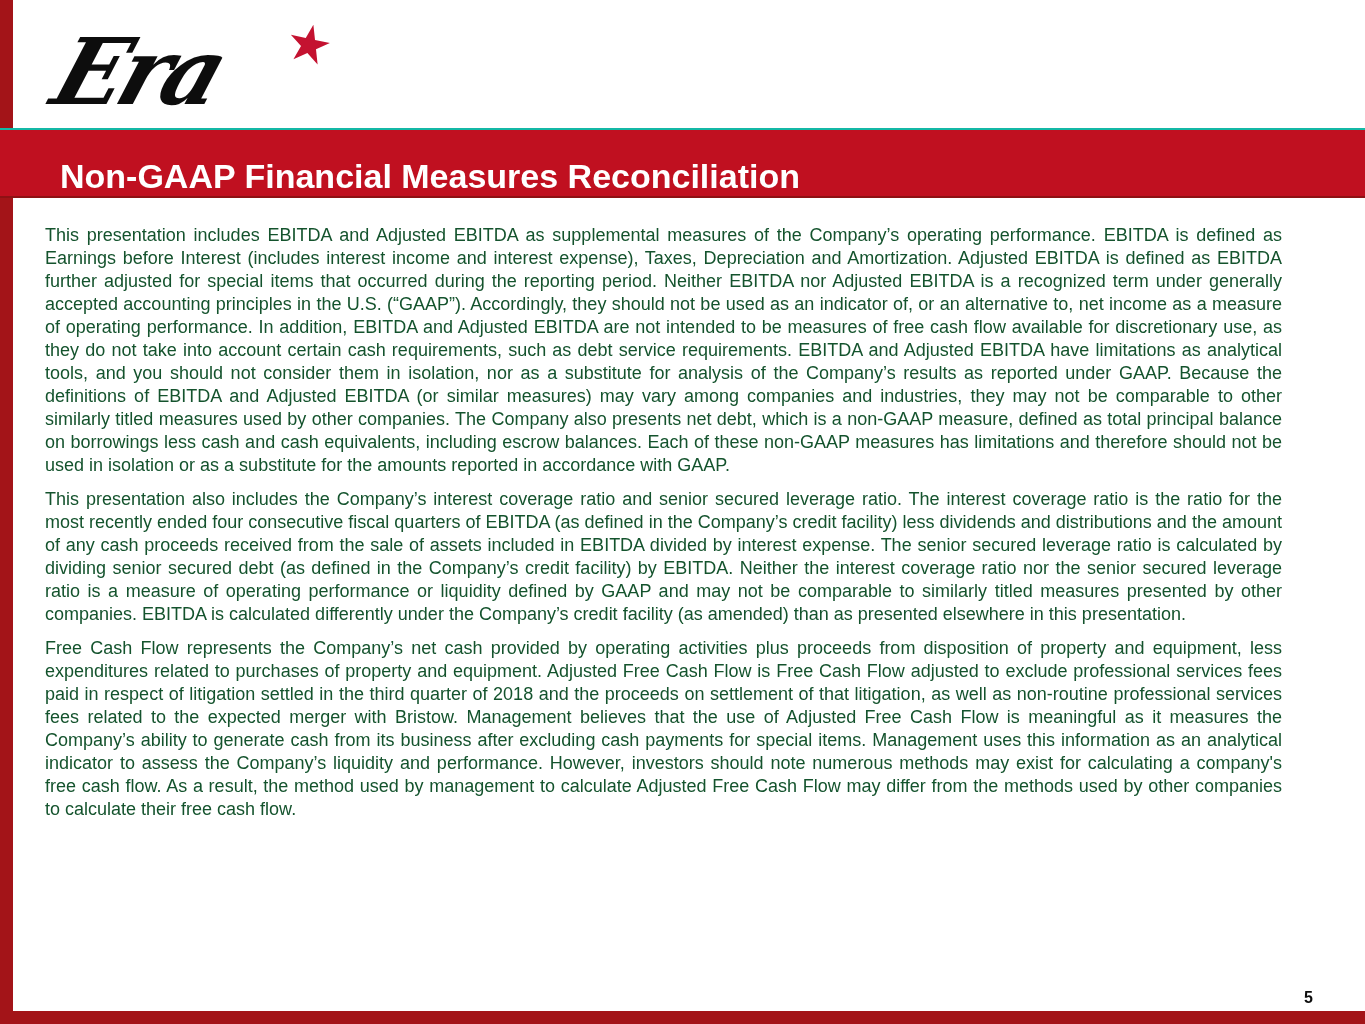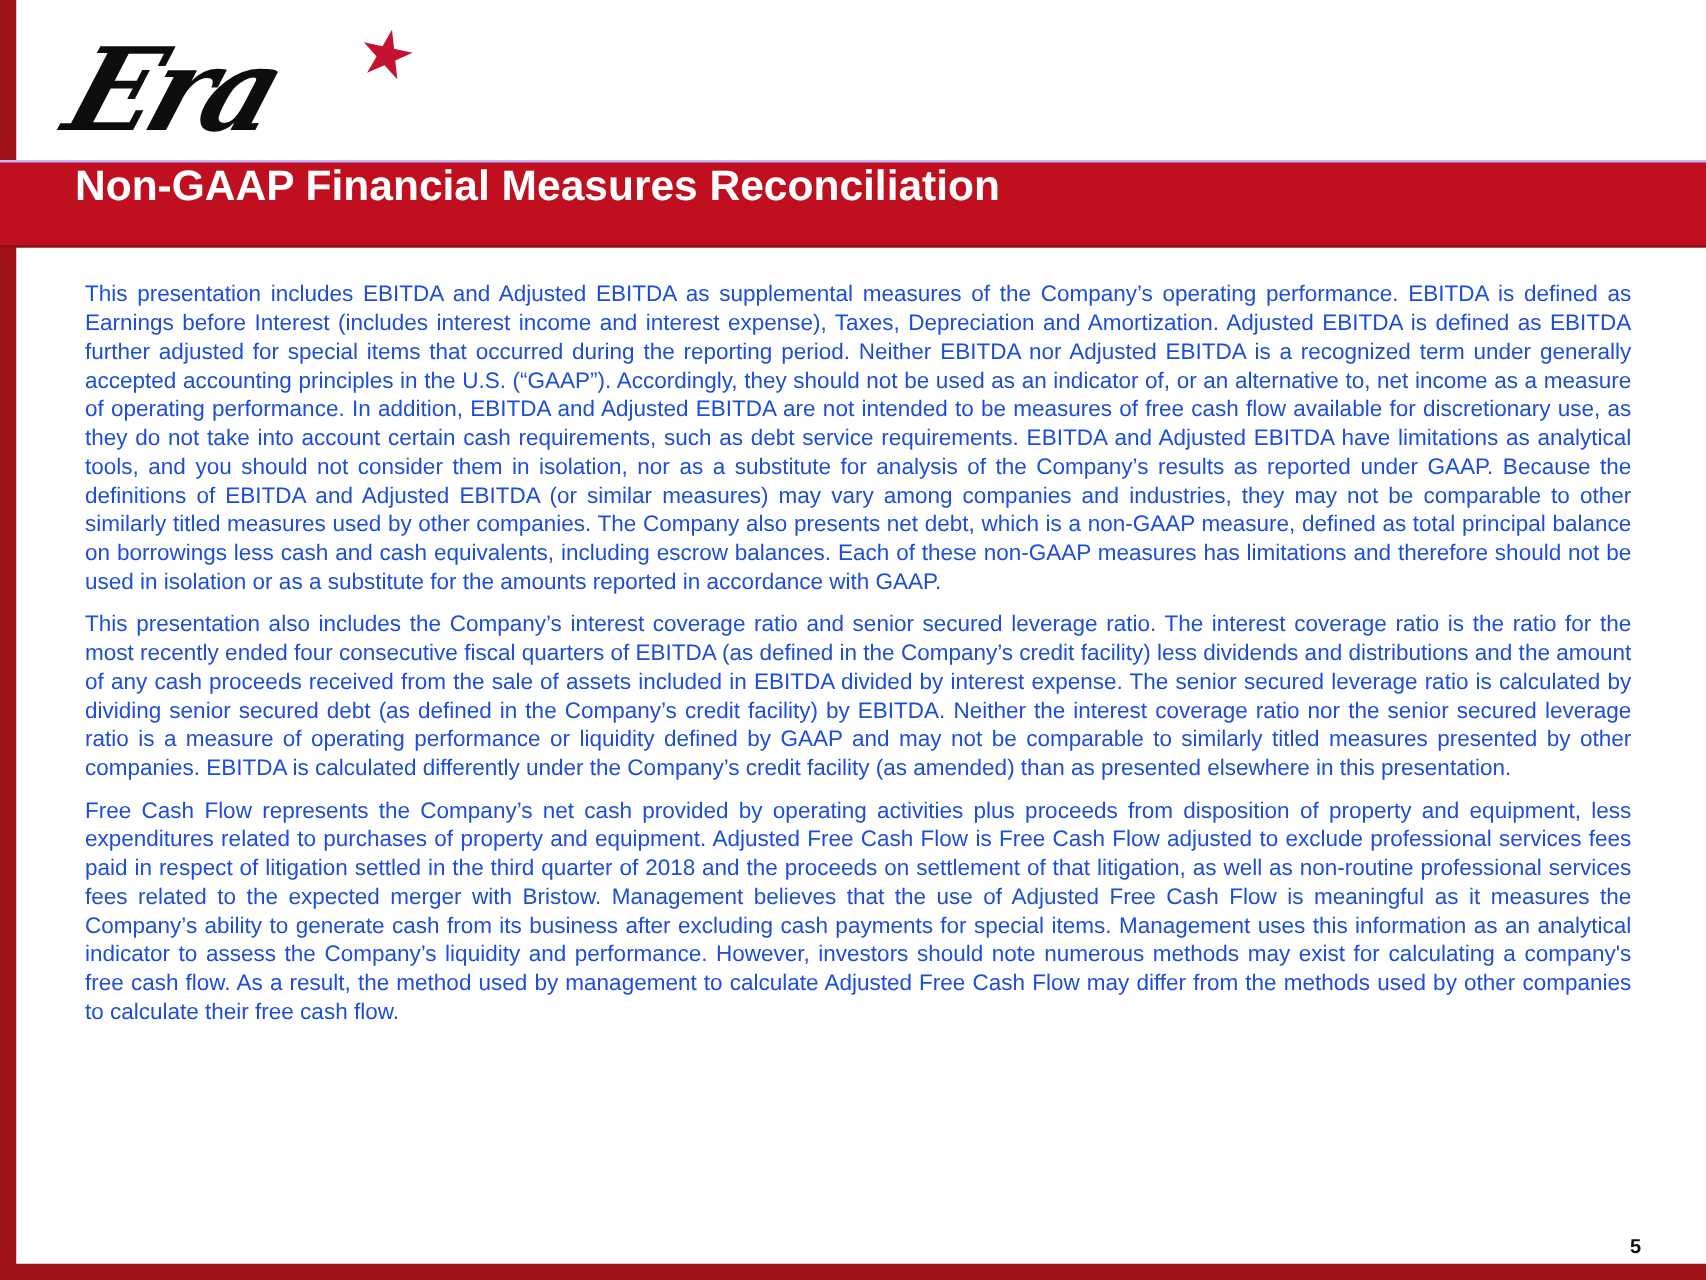--- a/index.html
+++ b/index.html
@@ -58,42 +58,42 @@
     transform: rotate(12deg);
     font-style: normal;
   }
 
   
   .banner {
     position: absolute;
     left: 0; top: 128px;
     width: 1365px; height: 70px;
     background: #C01020;
-    border-top: 2px solid #c4b5fd;
+    border-top: 2px solid #14b8a6;
     border-bottom: 2px solid #8E1114;
     box-sizing: border-box;
     display: flex;
-    align-items: flex-start;
+    align-items: flex-end;
   }
   .banner h1 {
     margin: 0;
     padding-left: 60px;
     color: #ffffff;
     font-size: 34px;
     font-weight: bold;
     letter-spacing: 0px;
   }
 
   
   .content {
     position: absolute;
-    left: 68px;
+    left: 45px;
     top: 224px;
     width: 1237px;
-    color: #1d4ed8;
+    color: #14532d;
   }
   .content p {
     margin: 0 0 11px 0;
     font-size: 18px;
     line-height: 23px;
     text-align: justify;
   }
 
   
   .page-number {

